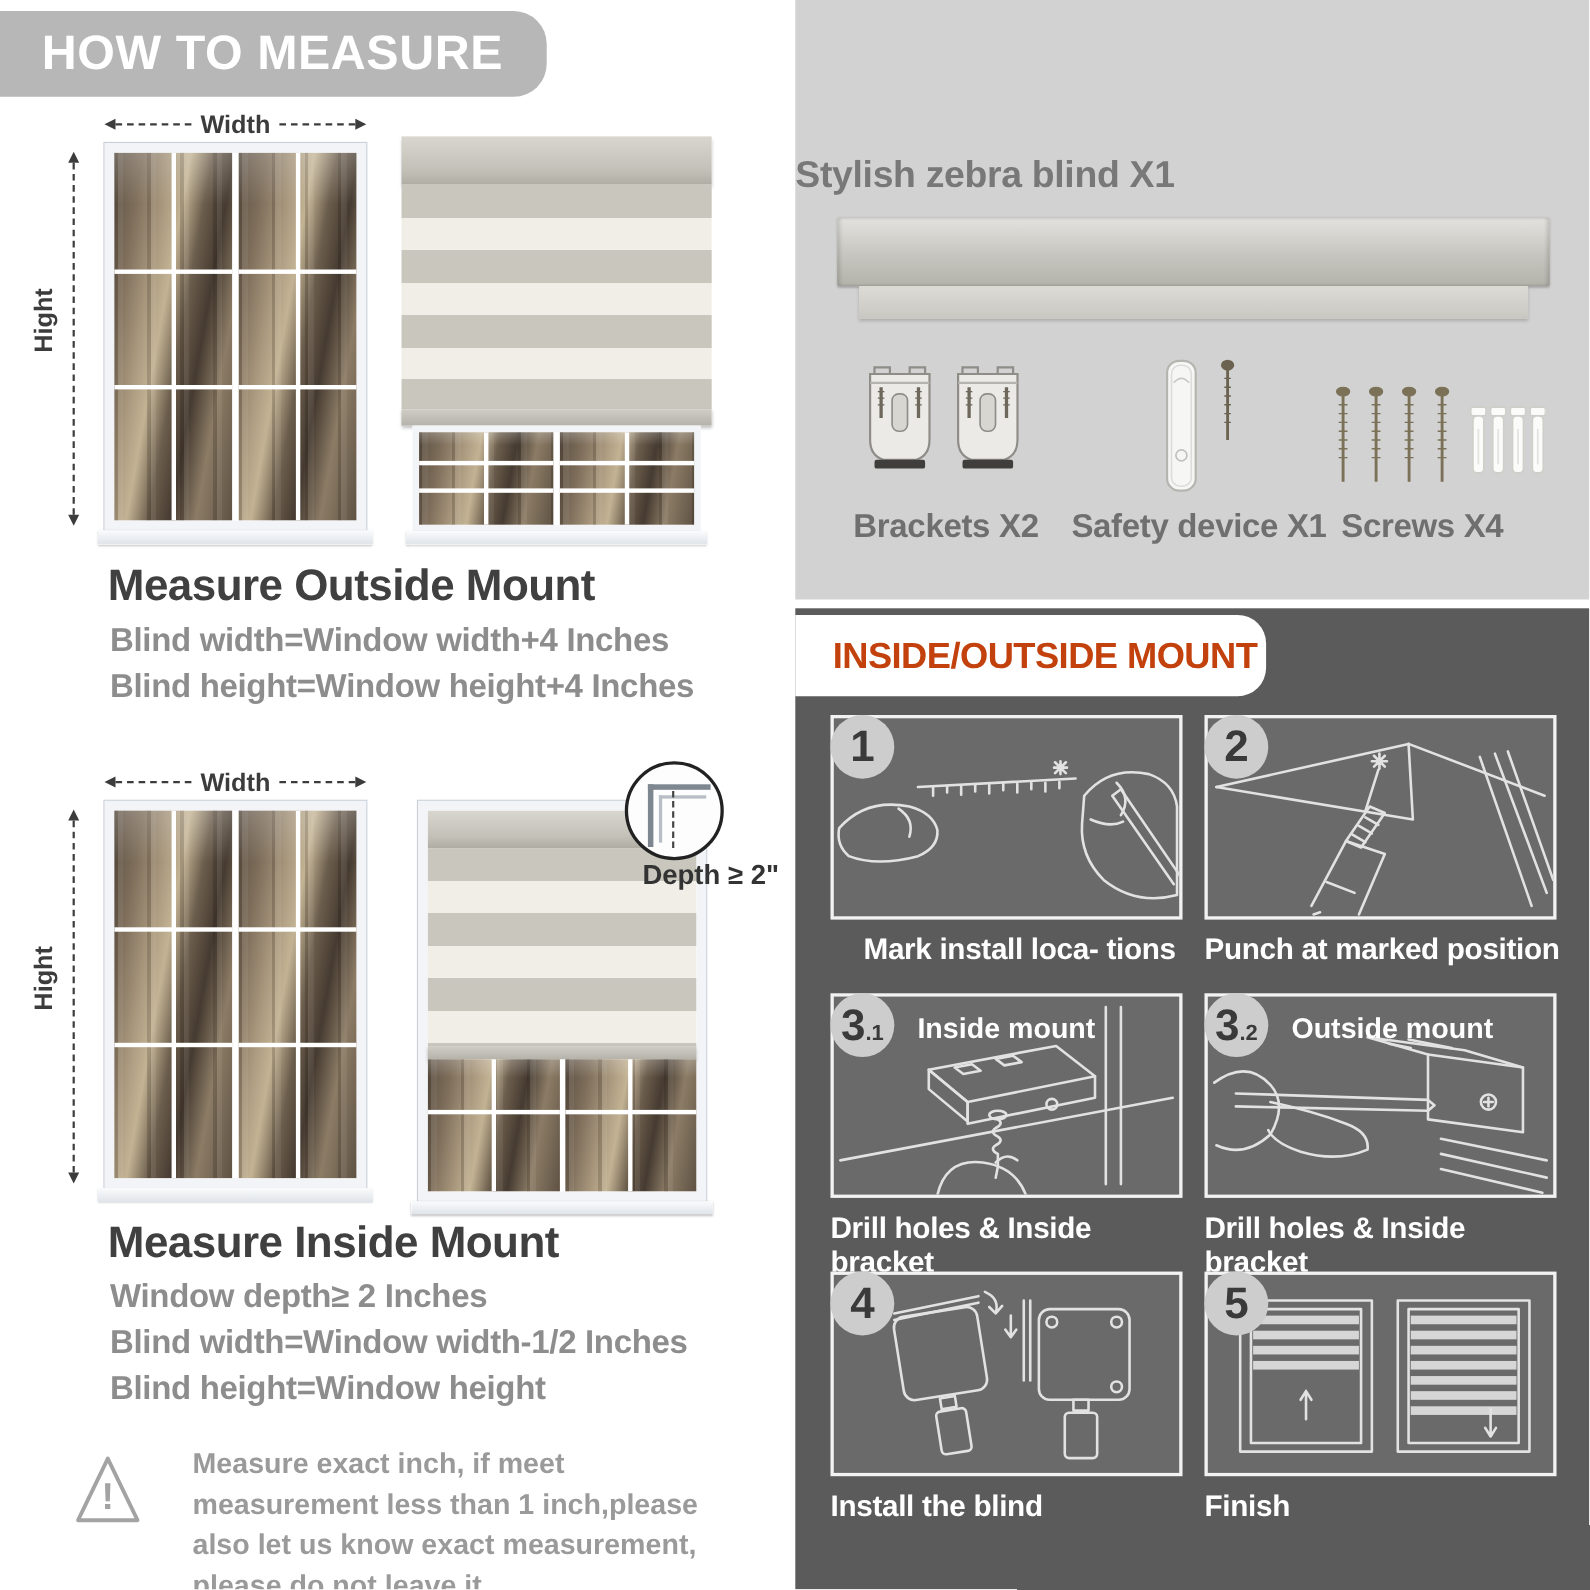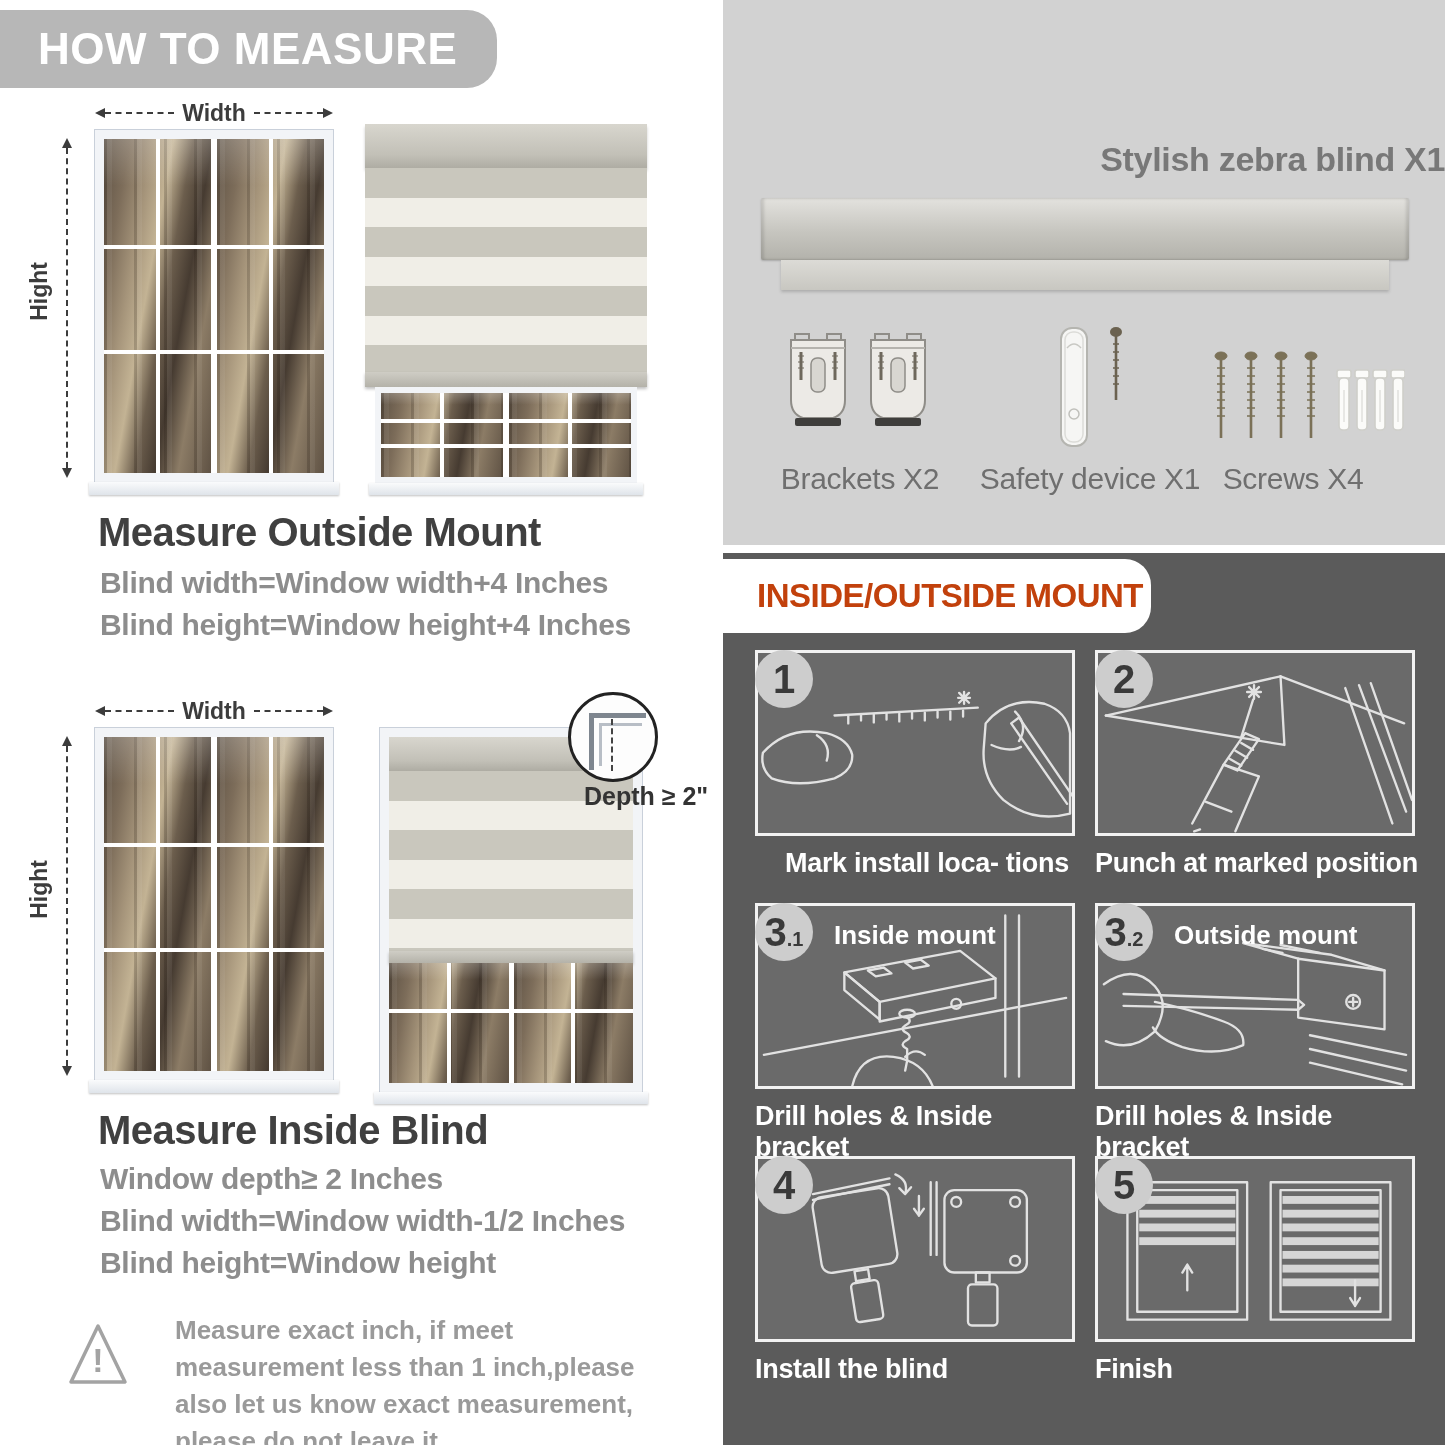--- a/index.html
+++ b/index.html
@@ -55,28 +55,28 @@
        border-left:3px solid #b8bec6;border-top:3px solid #b8bec6;}
   .mag .dashv{position:absolute;left:40px;top:24px;height:52px;border-left:2px dashed #444;}
   .depth-label{position:absolute;color:#333;font-size:25px;font-weight:bold;}
   
   .warn-text{position:absolute;color:#9a9a9a;font-size:26px;font-weight:bold;line-height:1.42;width:470px;}
   
   .panel-included{position:absolute;left:723px;top:0;width:722px;height:545px;background:#d2d2d2;}
   .banner-white{position:absolute;left:0;top:12px;width:357px;height:76px;background:#ffffff;
     border-radius:0 28px 28px 0;display:flex;align-items:center;padding-left:36px;box-sizing:border-box;}
   .banner-white span{color:#c9c9c9;font-size:35px;font-weight:bold;letter-spacing:.5px;}
-  .product-label{position:absolute;left:0;top:140px;width:100%;text-align:right;color:#787878;
+  .product-label{position:absolute;left:0;top:140px;width:100%;text-align:left;color:#787878;
     font-size:34px;font-weight:bold;letter-spacing:-.3px;}
   .hr-main{position:absolute;left:38px;top:198px;width:648px;height:62px;border-radius:2px;
     background:linear-gradient(180deg,#e3e2de,#c6c5bf 55%,#b3b2ab);
     box-shadow:inset 3px 0 3px rgba(0,0,0,.12), inset -3px 0 3px rgba(0,0,0,.12), 0 1px 2px rgba(0,0,0,.2);}
   .hr-sub{position:absolute;left:58px;top:260px;width:608px;height:30px;
     background:linear-gradient(180deg,#dcdbd6,#c8c7c1);box-shadow:0 2px 3px rgba(0,0,0,.18);}
-  .item-label{position:absolute;top:462px;text-align:center;color:#6f6f6f;font-size:30px;font-weight:normal;letter-spacing:-.3px;}
+  .item-label{position:absolute;top:462px;text-align:center;color:#6f6f6f;font-size:30px;font-weight:bold;letter-spacing:-.3px;}
   
   .panel-mount{position:absolute;left:723px;top:553px;width:722px;height:892px;background:#5b5b5b;}
   .banner-white2{position:absolute;left:0;top:6px;width:428px;height:74px;background:#ffffff;
     border-radius:0 26px 26px 0;display:flex;align-items:center;padding-left:34px;box-sizing:border-box;}
   .banner-white2 span{color:#c2410c;font-size:33px;font-weight:bold;letter-spacing:-.5px;}
   .tile{position:absolute;width:320px;height:186px;background:#6a6a6a;border:3px solid #f2f2f2;box-sizing:border-box;}
   .badge{position:absolute;left:-3px;top:-3px;width:58px;height:58px;border-radius:50%;background:#cdcdcd;
     display:flex;align-items:center;justify-content:center;color:#3a3a3a;font-weight:bold;}
   .badge .b-main{font-size:40px;line-height:1;}
   .badge .b-sub{font-size:20px;line-height:1;margin-top:14px;}
@@ -170,21 +170,21 @@
   </div>
   <div class="sill" style="left:374px;top:1092px;width:274px;height:12px;"></div>
 
   <div class="mag" style="left:568px;top:692px;">
     <div class="corner"></div>
       <div class="corner2"></div>
       <div class="dashv"></div>
   </div>
   <div class="depth-label" style="left:584px;top:782px;">Depth ≥ 2"</div>
 
-  <div class="sec-title" style="left:98px;top:1108px;">Measure Inside Blind</div>
+  <div class="sec-title" style="left:98px;top:1108px;">Measure Inside Mount</div>
   <div class="sec-line" style="left:100px;top:1162px;">Window depth≥ 2 Inches</div>
   <div class="sec-line" style="left:100px;top:1204px;">Blind width=Window width-1/2 Inches</div>
   <div class="sec-line" style="left:100px;top:1246px;">Blind height=Window height</div>
 
   <svg style="position:absolute;left:66px;top:1320px;" width="64" height="72" viewBox="0 0 64 72">
     <path d="M32 6 L59 62 H5 Z" fill="none" stroke="#a3a3a3" stroke-width="3.5" stroke-linejoin="round"></path>
     <text x="32" y="52" text-anchor="middle" font-size="34" font-weight="bold" fill="#a3a3a3" font-family="Liberation Sans, sans-serif">!</text>
   </svg>
   <div class="warn-text" style="left:175px;top:1312px;">Measure exact inch, if meet measurement less than 1 inch,please also let us know exact measurement, please do not leave it</div>
 

